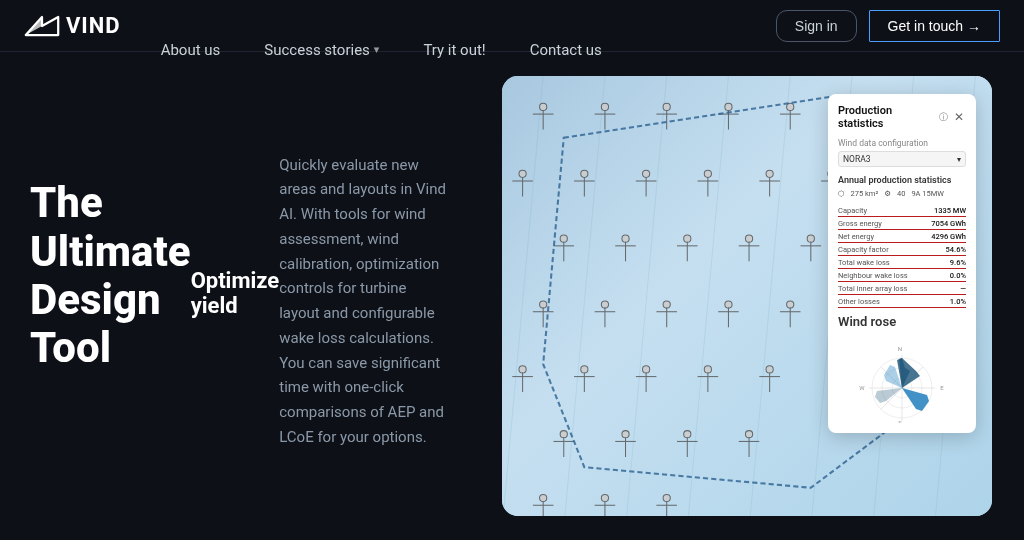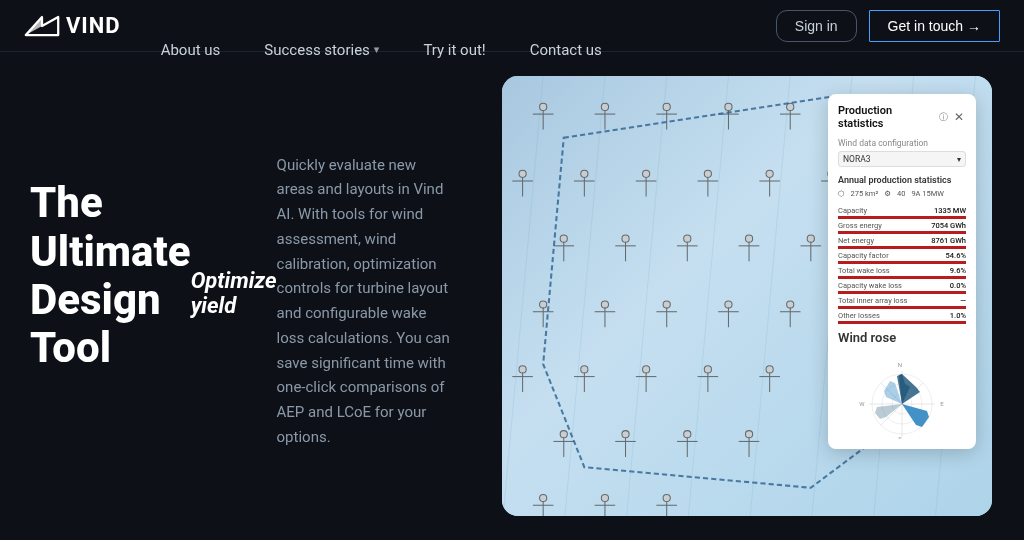--- a/index.html
+++ b/index.html
@@ -101,21 +101,20 @@
       font-weight: 800;
       color: #ffffff;
       line-height: 1.15;
       margin-bottom: 50px;
     }
     .section-title {
       font-size: 22px;
       font-weight: 700;
       color: #ffffff;
       margin-bottom: 16px;
-      font-style: italic;
     }
     .section-body {
       font-size: 15px;
       line-height: 1.65;
       color: #8b98a8;
       max-width: 420px;
     }
 
     
     .right-content {
@@ -210,21 +209,21 @@
       align-items: center;
       gap: 6px;
       font-size: 7.5px;
       color: #555;
       margin-bottom: 6px;
     }
     .stats-row {
       display: flex;
       justify-content: space-between;
       padding: 1.5px 0;
-      border-bottom: 3px solid #b91c1c;
+      border-bottom: 1px solid #b91c1c;
       font-size: 7.5px;
     }
     .stats-row-label { color: #555; }
     .stats-row-value { color: #111; font-weight: 500; }
     .wind-rose-section {
       margin-top: 6px;
     }
     .wind-rose-label {
       font-size: 13px;
       font-weight: 600;
@@ -467,32 +466,32 @@
         <div class="stats-row">
           <span class="stats-row-label">Capacity</span>
           <span class="stats-row-value">1335 MW</span>
         </div>
         <div class="stats-row">
           <span class="stats-row-label">Gross energy</span>
           <span class="stats-row-value">7054 GWh</span>
         </div>
         <div class="stats-row">
           <span class="stats-row-label">Net energy</span>
-          <span class="stats-row-value">8761 GWh</span>
+          <span class="stats-row-value">4296 GWh</span>
         </div>
         <div class="stats-row">
           <span class="stats-row-label">Capacity factor</span>
           <span class="stats-row-value">54.6%</span>
         </div>
         <div class="stats-row">
           <span class="stats-row-label">Total wake loss</span>
           <span class="stats-row-value">9.6%</span>
         </div>
         <div class="stats-row">
-          <span class="stats-row-label">Capacity wake loss</span>
+          <span class="stats-row-label">Neighbour wake loss</span>
           <span class="stats-row-value">0.0%</span>
         </div>
         <div class="stats-row">
           <span class="stats-row-label">Total inner array loss</span>
           <span class="stats-row-value">—</span>
         </div>
         <div class="stats-row">
           <span class="stats-row-label">Other losses</span>
           <span class="stats-row-value">1.0%</span>
         </div>

